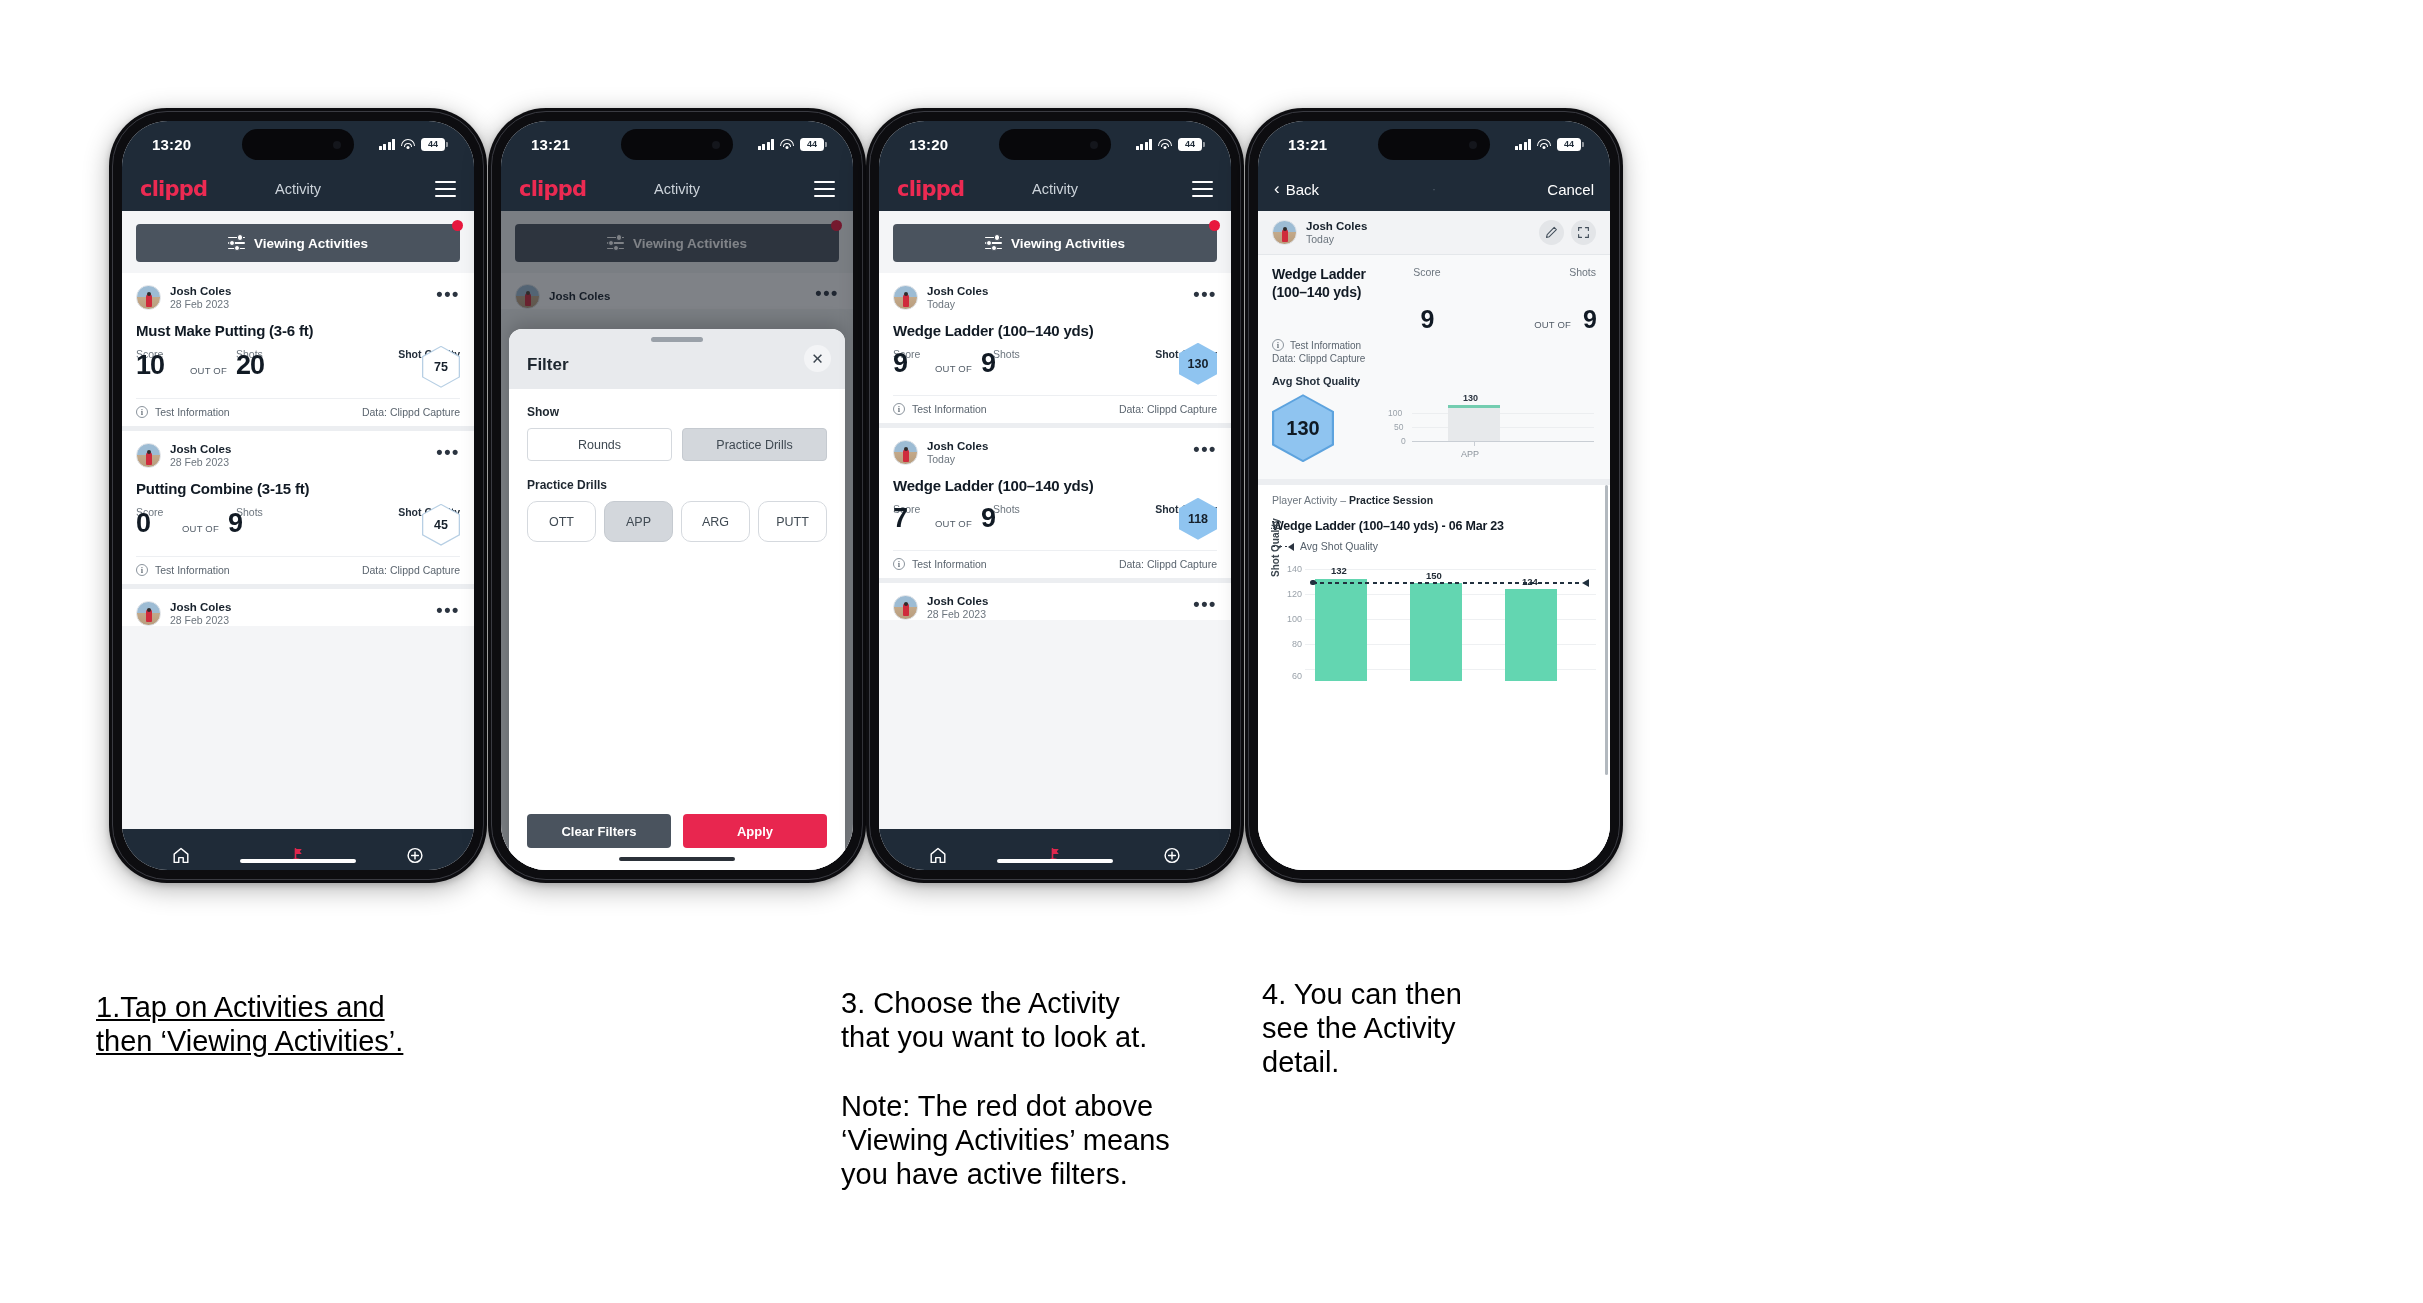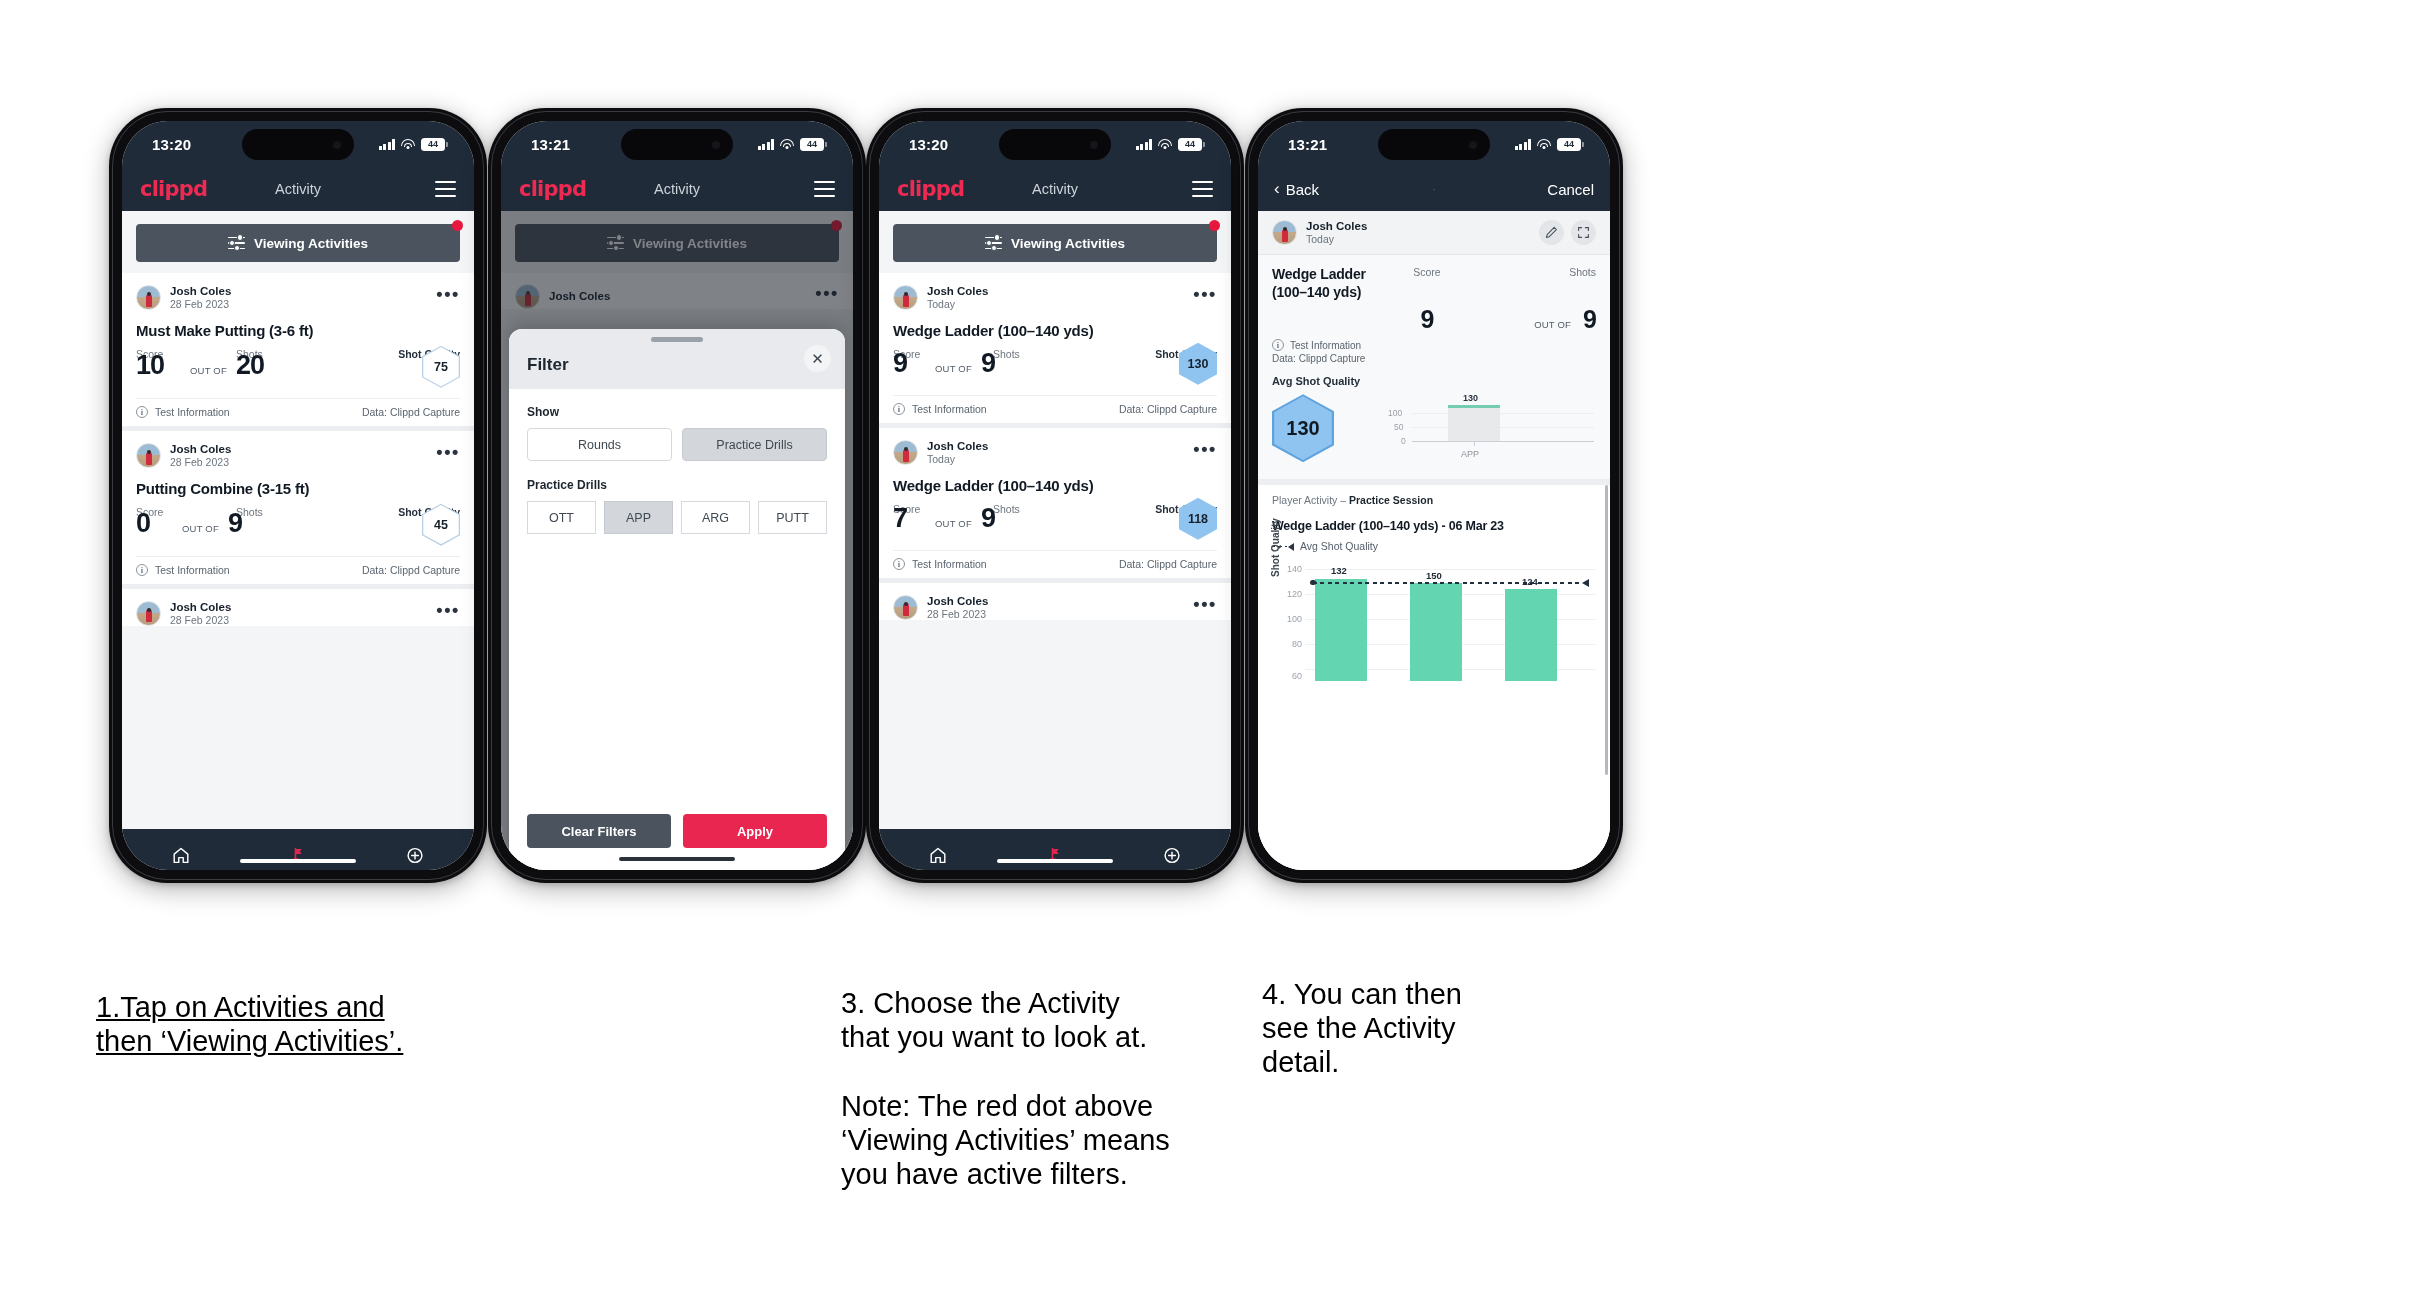--- a/index.html
+++ b/index.html
@@ -200,21 +200,21 @@
     border-radius:50%; background:#f3f4f6; display:flex;align-items:center;justify-content:center;
     color:#3b444e; font-size:15px;}
   .sheet-body { flex:1 1 auto; padding: 16px 18px 0; background:#fff;}
   .grp-label { font-size:12px; font-weight:700; color:#1d262f; margin-bottom:9px;}
   .seg { display:flex; gap:10px; margin-bottom:17px;}
   .seg .opt { flex:1 1 0; height:33px; border:1px solid #d5d9de; border-radius:4px;
     display:flex;align-items:center;justify-content:center;
     font-size:12.5px; color:#3f4952; background:#fff;}
   .seg .opt.sel { background:#d3d7dc; border-color:#c5cad0; }
   .chips { display:flex; gap:8px; }
-  .chips .opt { flex:1 1 0; height:33px; border:1px solid #d5d9de; border-radius:0;
+  .chips .opt { flex:1 1 0; height:41px; border:1px solid #d5d9de; border-radius:10px;
     display:flex;align-items:center;justify-content:center;
     font-size:12.5px; color:#3f4952; background:#fff;}
   .chips .opt.sel { background:#d3d7dc; border-color:#c5cad0; }
   .sheet-foot { padding: 12px 18px 22px; display:flex; gap:12px; background:#fff;}
   .btn { flex:1 1 0; height:34px; border-radius:4px; display:flex;align-items:center;
     justify-content:center; font-size:13px; font-weight:700; color:#fff;}
   .btn.dark { background:#4a535e;}
   .btn.pink { background:#e8264f;}
   .sheet-home-ind { position:absolute; bottom:9px; left:50%; transform:translateX(-50%);
     width:116px; height:4.5px; background:#2b3139; border-radius:3px; z-index:5;}

